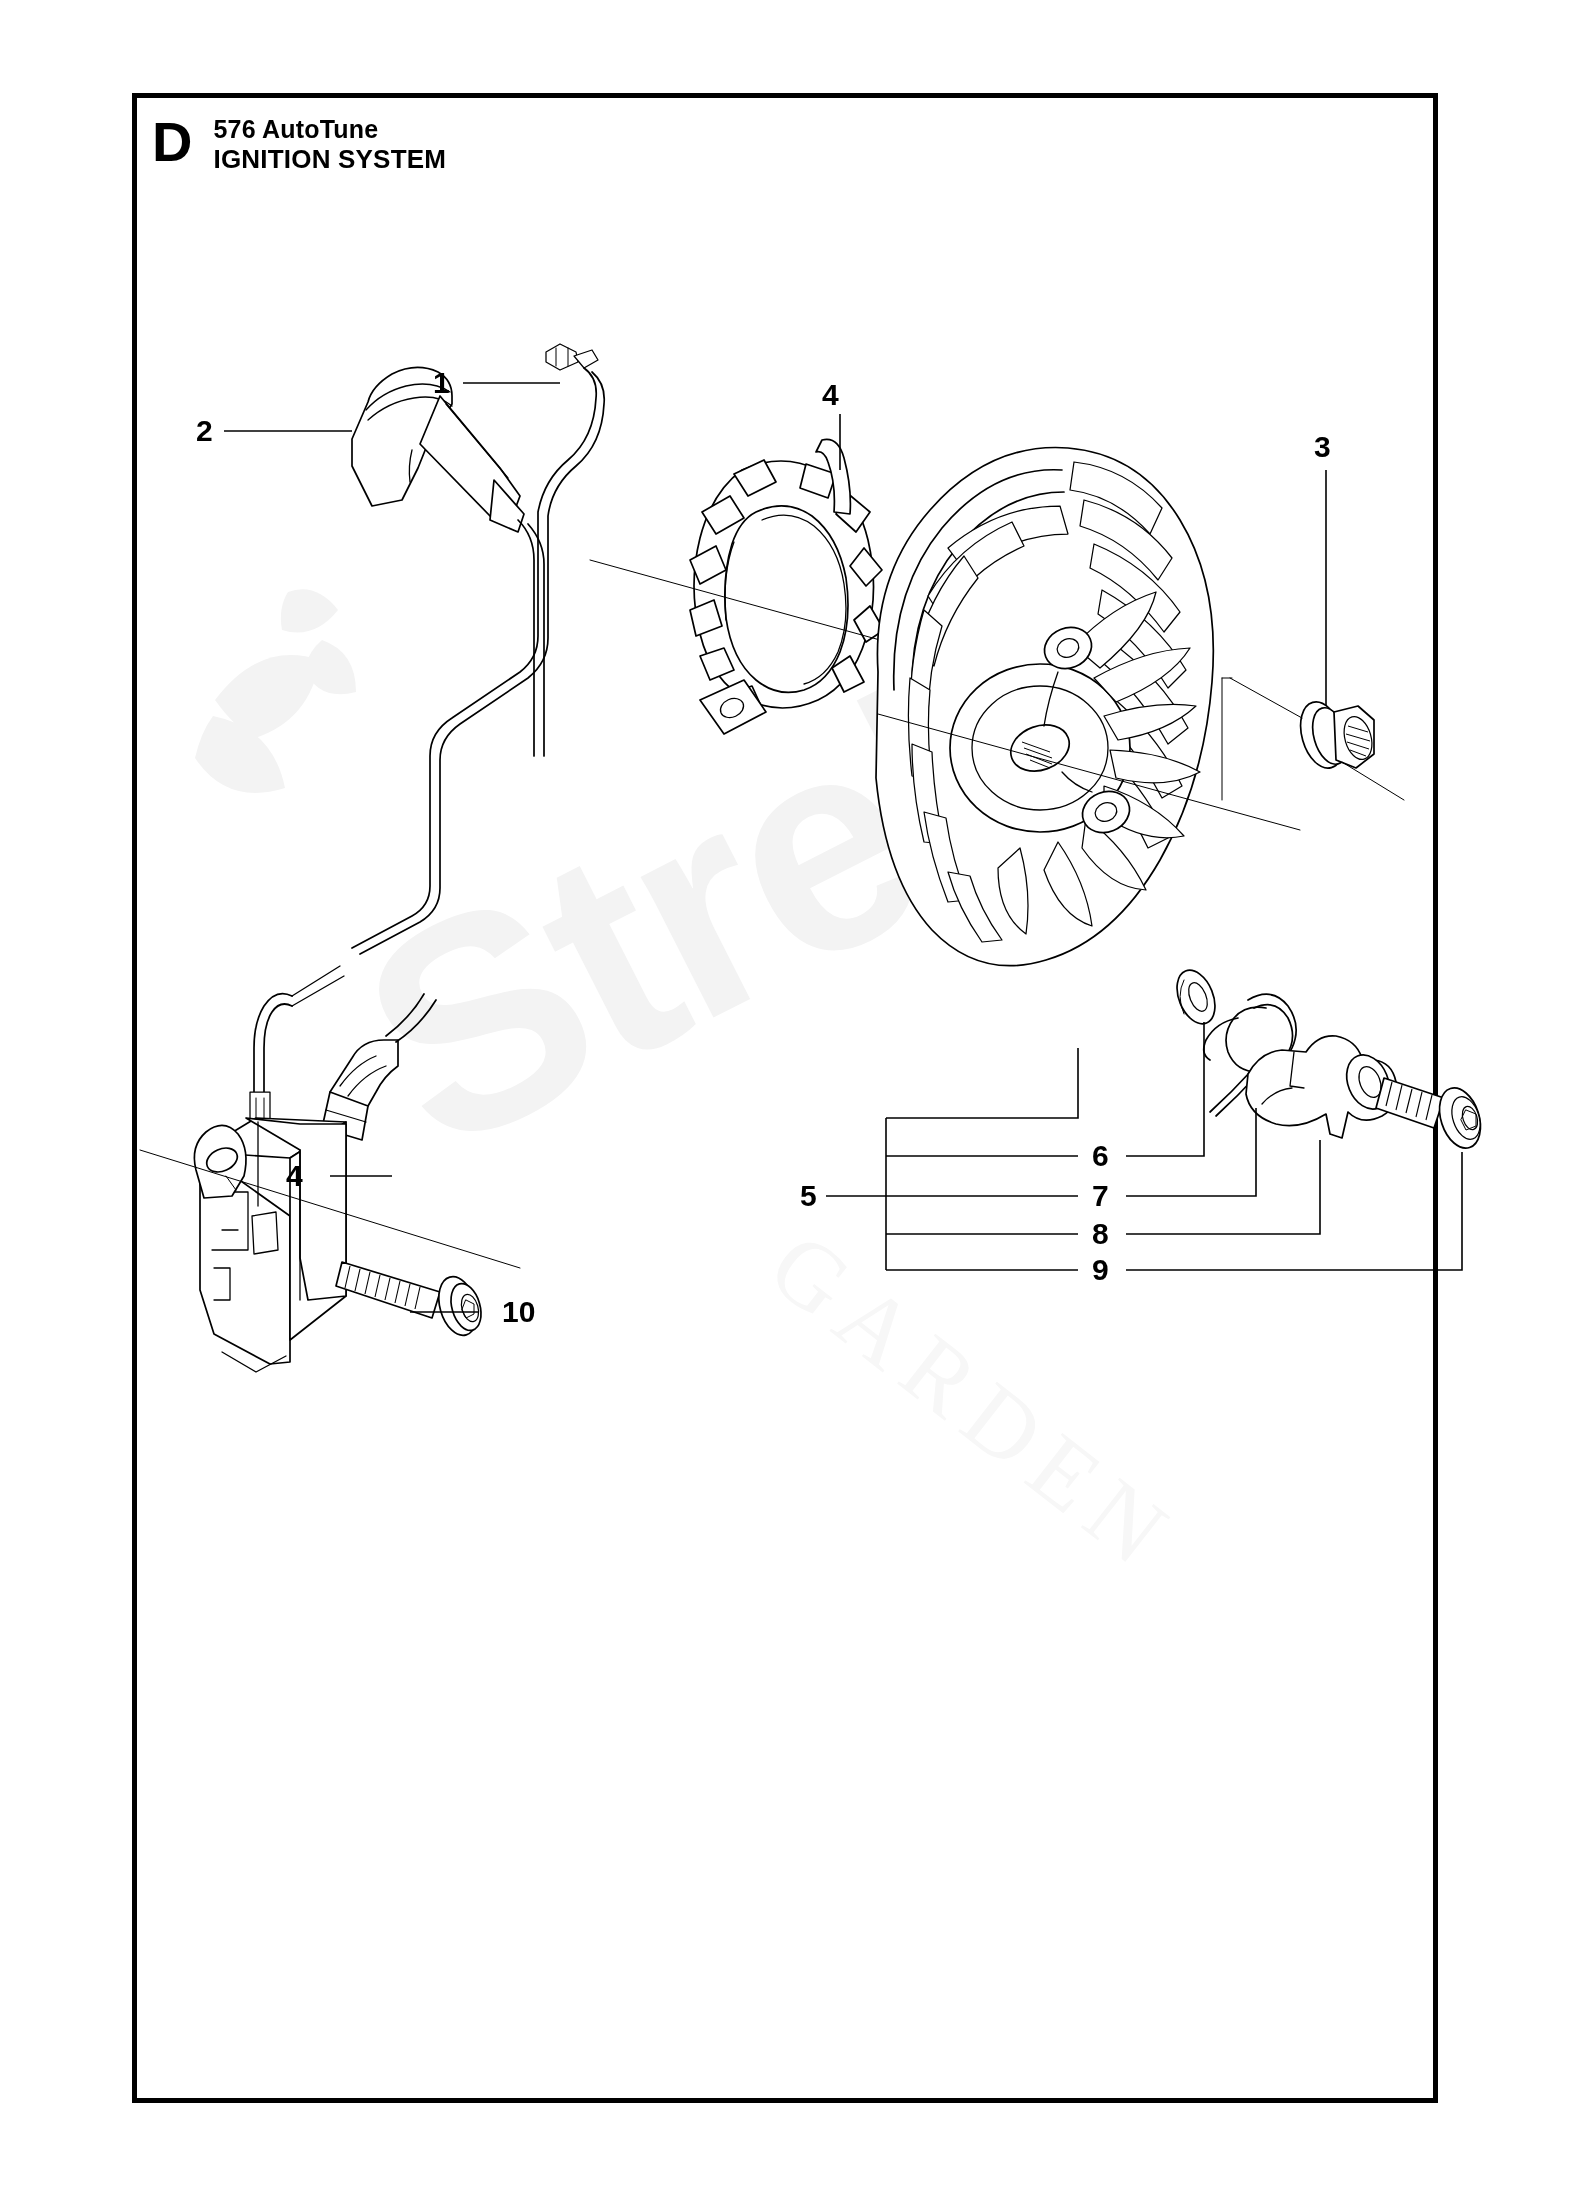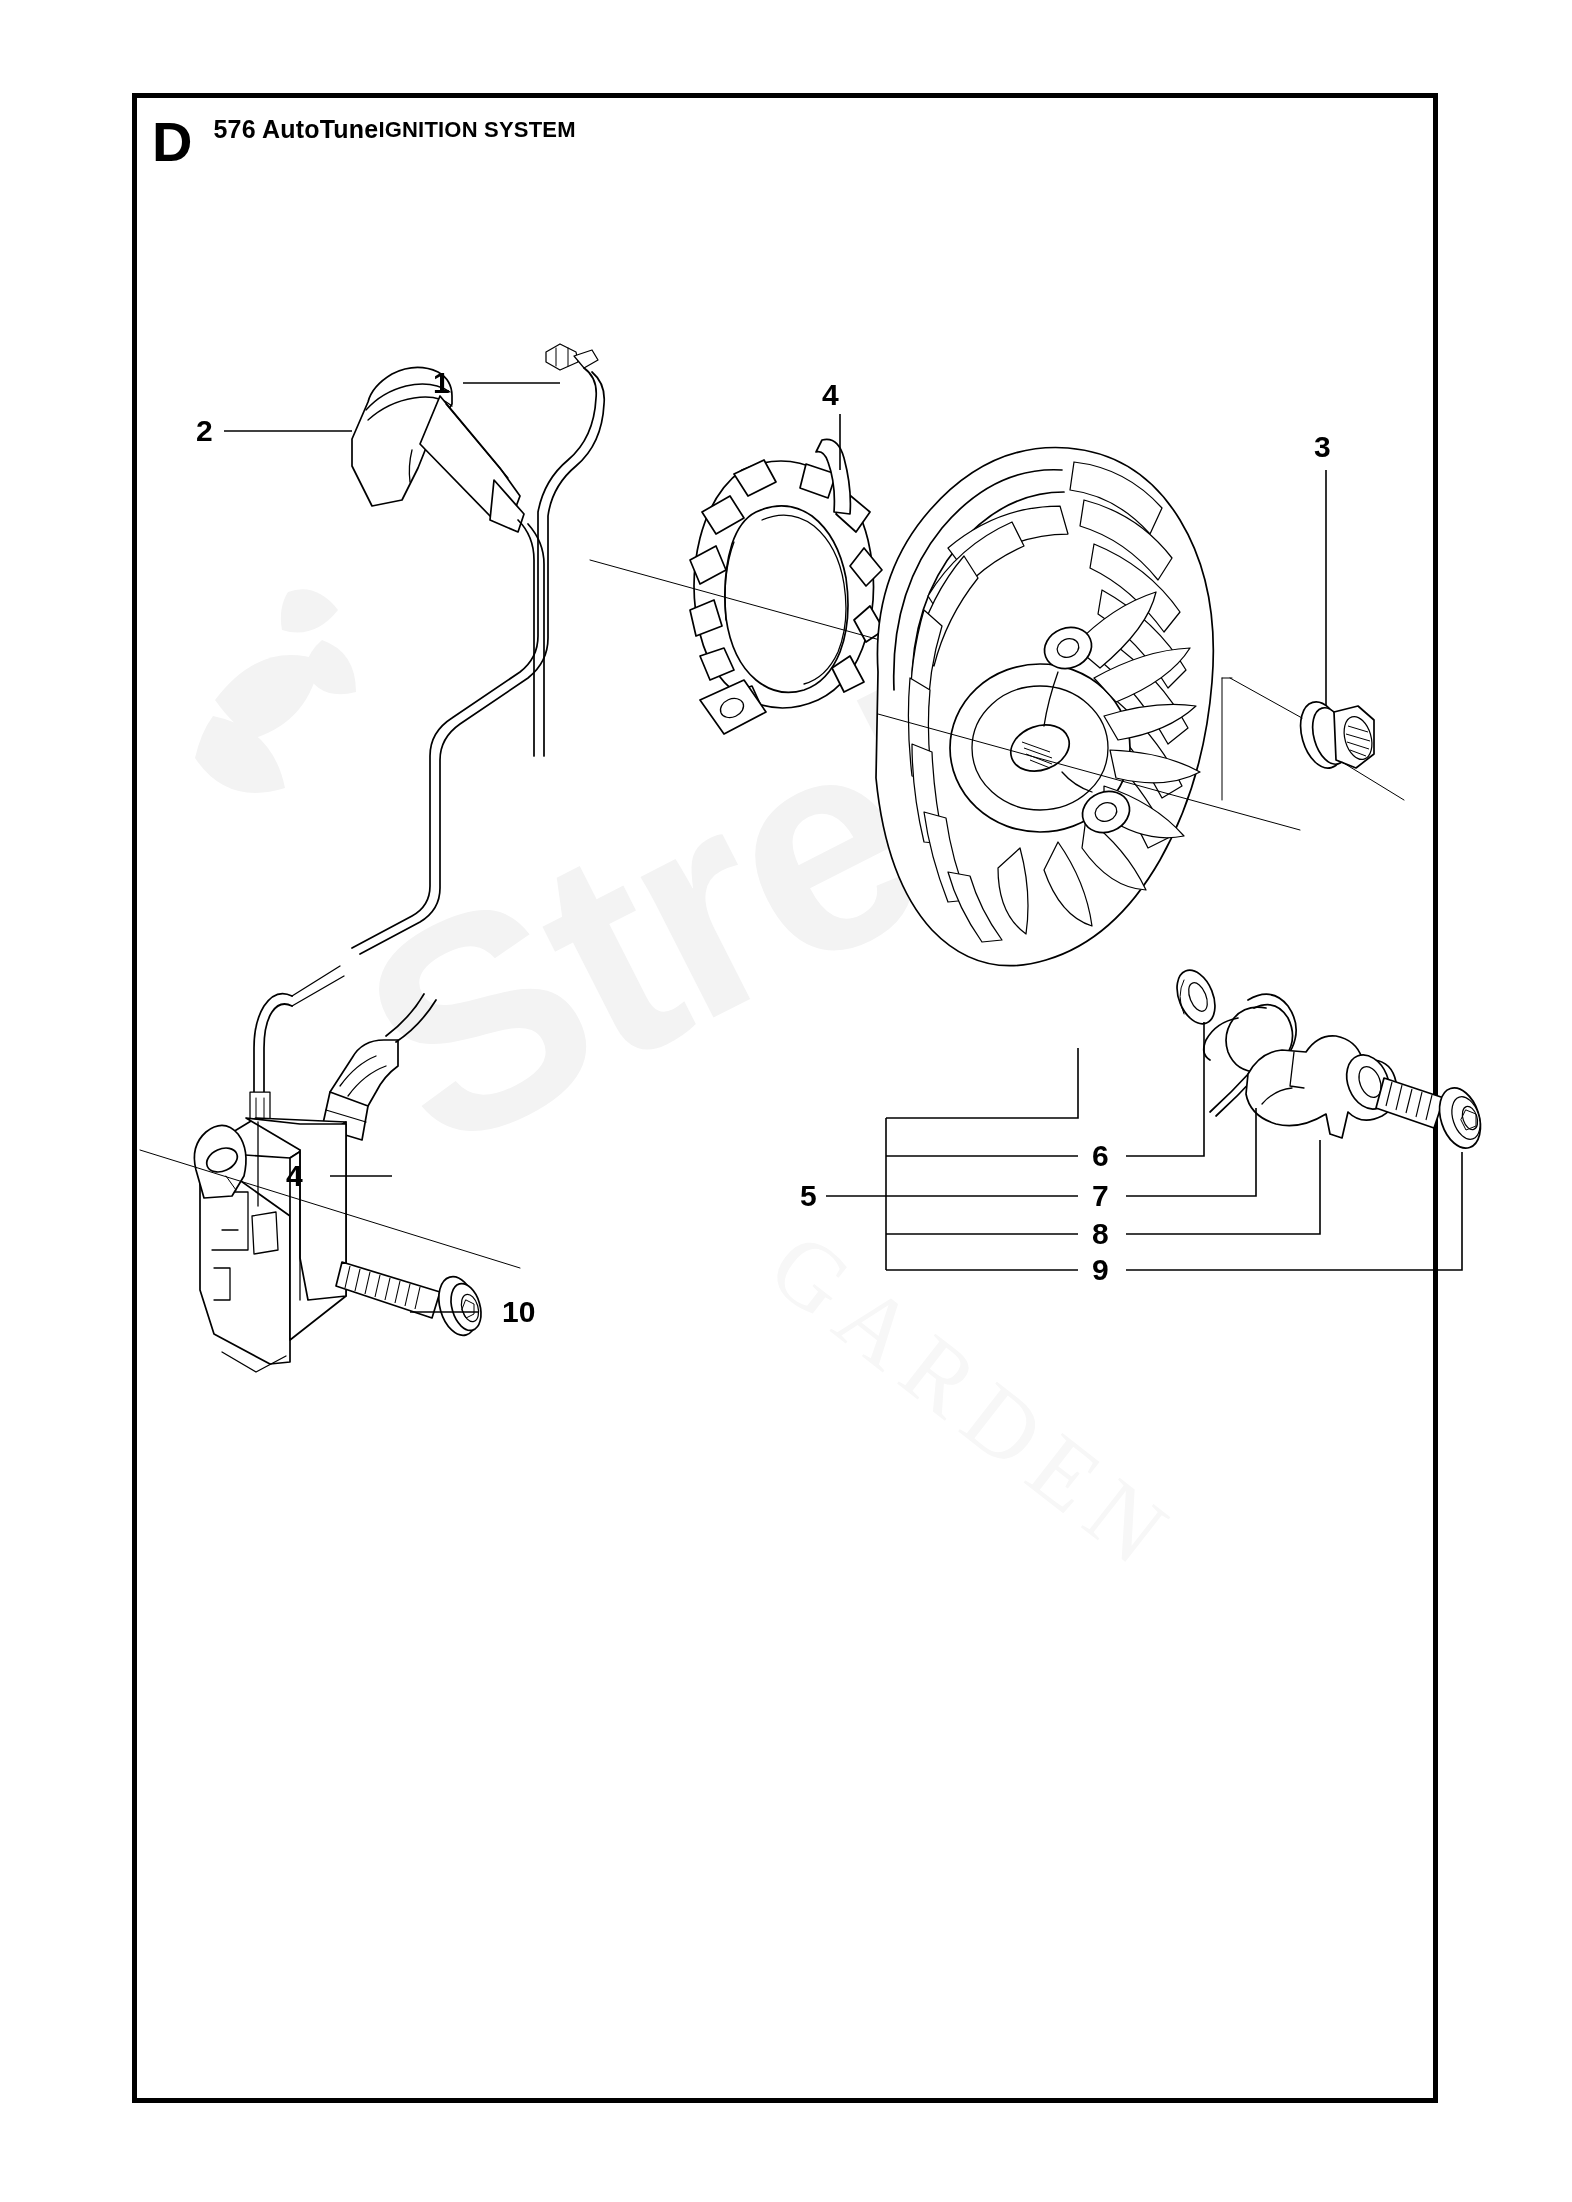--- a/index.html
+++ b/index.html
@@ -41,34 +41,34 @@
     font-size: 56px;
     font-weight: bold;
     line-height: 56px;
     letter-spacing: -1px;
     color: #000;
     margin-right: 22px;
     margin-top: 4px;
   }
   #header-titles {
     display: flex;
-    flex-direction: row;
+    flex-direction: column;
     justify-content: flex-start;
     padding-top: 4px;
   }
   #model-title {
     font-size: 25px;
     font-weight: bold;
     line-height: 30px;
     letter-spacing: .2px;
     color: #000;
     white-space: nowrap;
   }
   #system-title {
-    font-size: 22px;
+    font-size: 26px;
     font-weight: bold;
     line-height: 31px;
     letter-spacing: .2px;
     color: #000;
     white-space: nowrap;
   }
   
   #watermark {
     position: absolute;
     left: 0; top: 0;

